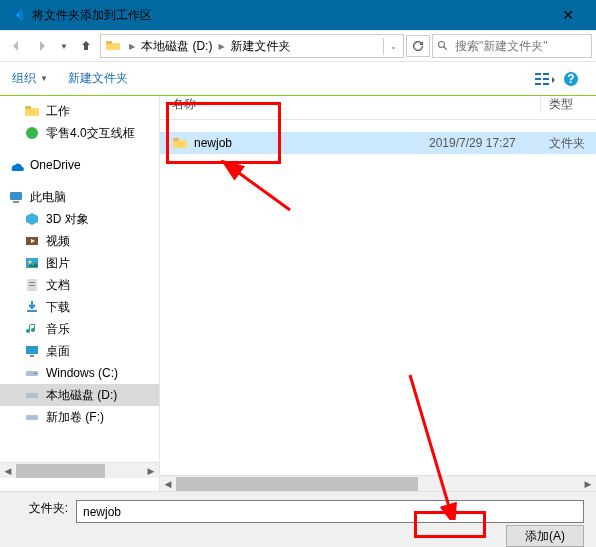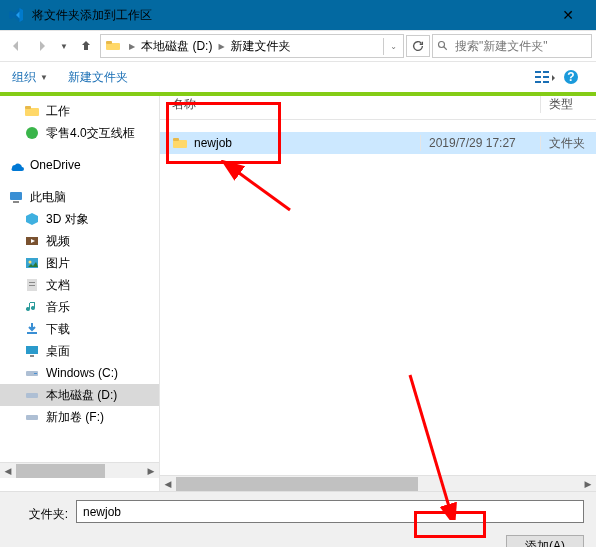--- a/index.html
+++ b/index.html
@@ -14,21 +14,21 @@
 .nav-btn { width: 24px; height: 24px; display: flex; align-items: center; justify-content: center; color: #999; }
 .nav-btn.enabled { color: #555; }
 .dd-arrow { font-size: 8px; color: #555; padding: 0 4px; }
 .breadcrumb { flex: 1; height: 24px; border: 1px solid #ccc; display: flex; align-items: center; background: #fff; }
 .bc-icon { width: 16px; height: 16px; margin: 0 4px; display: flex; align-items: center; justify-content: center; }
 .bc-sep { color: #777; font-size: 8px; padding: 0 4px; }
 .bc-item { color: #000; padding: 0 2px; }
 .refresh-btn { width: 24px; height: 22px; border: 1px solid #ccc; display:flex; align-items:center; justify-content:center; }
 .searchbox { width: 160px; height: 24px; border: 1px solid #ccc; display: flex; align-items: center; padding: 0 4px; color: #777; gap: 6px; }
 
-.toolbar { height: 34px; display: flex; align-items: center; padding: 0 12px; border-bottom: 4px solid #84cc16; background: #fff0; }
+.toolbar { height: 34px; display: flex; align-items: center; padding: 0 12px; border-bottom: 1px solid #84cc16; background: #fff0; }
 .tb-left { display:flex; align-items:center; gap: 4px; color: #1a6fb5; }
 .tb-left .drop { font-size: 8px; color: #555; }
 .tb-spacer { flex: 1; }
 .tb-icon { width: 26px; height: 22px; display:flex; align-items:center; justify-content:center; color:#1a6fb5; }
 
 .main { display: flex; height: 395px; }
 .sidebar { width: 160px; border-right: 1px solid #e5e5e5; overflow: hidden; padding-top: 4px; }
 .tree-item { display: flex; align-items: center; height: 22px; padding-left: 16px; gap: 6px; color: #000; }
 .tree-item.l1 { padding-left: 8px; }
 .tree-item.l2 { padding-left: 24px; }
@@ -48,21 +48,21 @@
 .file-row { height: 22px; display:flex; align-items:center; }
 .file-row.sel { background: #cce8ff; }
 .file-row .col-name { display:flex; align-items:center; gap: 6px; }
 .filelist { flex:1; overflow:hidden; position:relative; }
 .c-hscroll { height: 16px; border-top:1px solid #e1e1e1; background:#f0f0f0; display:flex; align-items:center; }
 .c-hscroll .arrow { width:16px; text-align:center; color:#666; font-size:9px; }
 .c-hscroll .track { flex:1; height:14px; position:relative; }
 .c-hscroll .thumb { position:absolute; left:0; width:60%; height:14px; background:#c1c1c1; }
 
 .bottom { border-top: 1px solid #e0e0e0; padding: 8px 12px 6px 12px; background: #f0f0f0; }
-.folder-row { display:flex; align-items:flex-end; gap: 8px; margin-bottom: 12px; }
+.folder-row { display:flex; align-items:flex-start; gap: 8px; margin-bottom: 2px; }
 .folder-row label { width: 56px; text-align: right; color:#000; }
 .folder-input { flex:1; height: 23px; border: 1px solid #7a7a7a; padding: 0 6px; background:#fff; }
 .btn-row { display:flex; justify-content:flex-end; gap: 8px; }
 .btn { height: 22px; padding: 0 18px; border: 1px solid #adadad; background: #e1e1e1; display:flex; align-items:center; }
 
 
 .anno { position:absolute; border: 3px solid #ff0000; pointer-events:none; }
 .arrow-svg { position:absolute; pointer-events:none; }
 
 
@@ -230,33 +230,33 @@
               <rect x="3" y="2" width="10" height="12" fill="#ddd"></rect>
               <rect x="5" y="5" width="6" height="1" fill="#888"></rect>
               <rect x="5" y="8" width="6" height="1" fill="#888"></rect>
             </svg>
           </span>
           <span>文档</span>
         </div>
     <div class="tree-item l2">
           <span class="ficon">
             <svg viewBox="0 0 16 16">
-              <path fill="#2a9a9a" d="M6 3v7a2 2 0 11-1-1.7V4l6-1v6a2 2 0 11-1-1.7V3z"></path>
-            </svg>
-          </span>
-          <span>音乐</span>
-        </div>
-    <div class="tree-item l2">
-          <span class="ficon">
-            <svg viewBox="0 0 16 16">
               <path fill="#3a8fd4" d="M8 2v6M5 6l3 3 3-3" stroke="#3a8fd4" stroke-width="2"></path>
               <rect x="3" y="11" width="10" height="2" fill="#3a8fd4"></rect>
             </svg>
           </span>
           <span>下载</span>
+        </div>
+    <div class="tree-item l2">
+          <span class="ficon">
+            <svg viewBox="0 0 16 16">
+              <path fill="#2a9a9a" d="M6 3v7a2 2 0 11-1-1.7V4l6-1v6a2 2 0 11-1-1.7V3z"></path>
+            </svg>
+          </span>
+          <span>音乐</span>
         </div>
     <div class="tree-item l2">
           <span class="ficon">
             <svg viewBox="0 0 16 16">
               <rect x="2" y="3" width="12" height="8" fill="#2a9acb"></rect>
               <rect x="6" y="12" width="4" height="2" fill="#888"></rect>
             </svg>
           </span>
           <span>桌面</span>
         </div>

